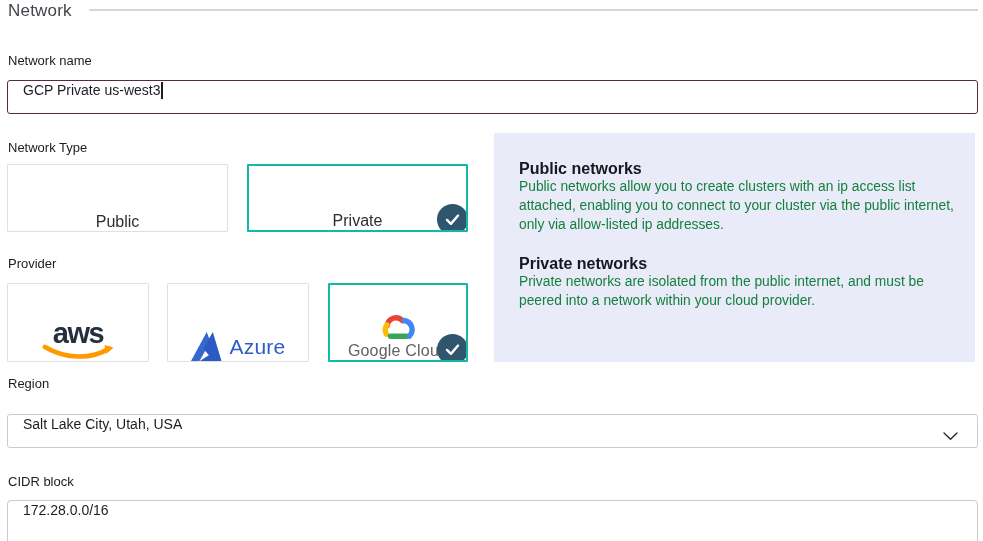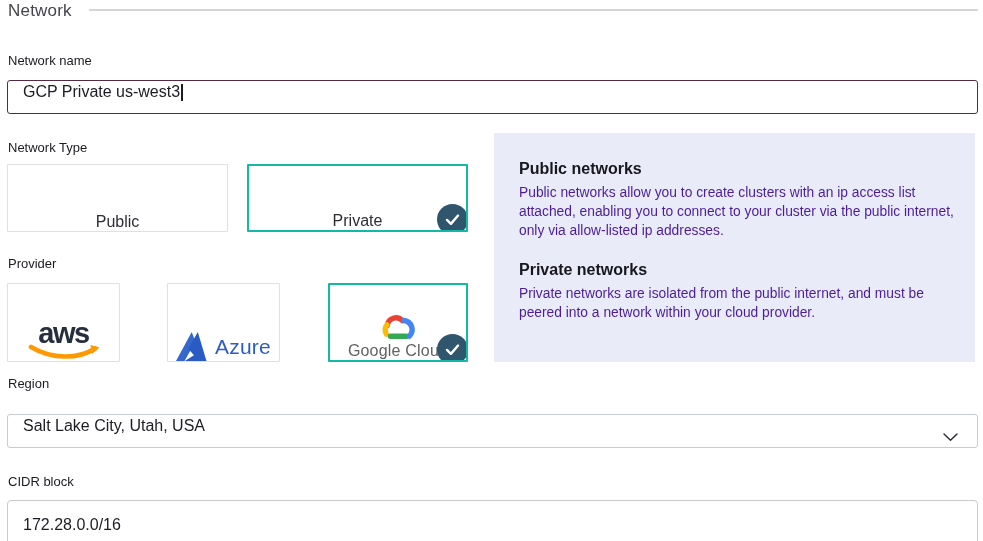--- a/index.html
+++ b/index.html
@@ -17,37 +17,37 @@
   .field-label { position:absolute; left:8px; font-size:13px; color:#1b1b22; }
   .lbl-name   { top:53px; }
   .lbl-type   { top:140px; }
   .lbl-provider { top:256px; }
   .lbl-region { top:376px; }
   .lbl-cidr   { top:474px; }
 
   
   .text-input { position:absolute; left:7px; width:971px; height:34px;
     border:1px solid #c9c9cf; border-radius:3px; background:#fff;
-    display:flex; align-items:flex-end; padding:12px 15px; font-size:16px; color:#1c1c24; }
+    display:flex; align-items:flex-start; padding:1px 15px; font-size:14px; color:#1c1c24; }
   .input-name { top:80px; border:1px solid #572b3f; }
   .input-region { top:414px; height:34px; border-color:#c6ccd2; cursor:pointer; }
   .input-cidr { top:500px; height:47px; border-radius:4px; }
   .caret { display:inline-block; width:1.5px; height:17px; background:#1c1c24;
     margin-left:1px; }
   .chevron { position:absolute; right:19px; top:13px; }
 
   
   .card { position:absolute; background:#fff; border:1px solid #dfdfe4;
     border-radius:1px; display:flex; align-items:flex-end; justify-content:center;
     cursor:pointer; overflow:hidden; }
   .card.selected { border:2px solid #14b8a6; }
   .type-card { top:164px; width:221px; height:68px; font-size:16px; color:#2e2d35; }
   .type-public { left:7px; }
   .type-private { left:247px; }
-  .prov-card { top:283px; width:113px; height:79px; }
+  .prov-card { top:283px; width:142px; height:79px; }
   .prov-aws { left:7px; }
   .prov-azure { left:167px; }
   .prov-gcp { left:328px; width:140px; }
 
   .check-badge { position:absolute; right:-2px; bottom:-5px; width:31px; height:31px;
     border-radius:50%; background:#2f566d; display:flex; align-items:center;
     justify-content:center; }
 
   
   .aws-logo { display:flex; flex-direction:column; align-items:center; }
@@ -55,21 +55,21 @@
     line-height:0.85; }
   .azure-logo { display:flex; align-items:center; gap:8px; }
   .azure-word { font-size:21px; color:#2e5cc5; letter-spacing:.2px; }
   .gcp-logo { display:flex; flex-direction:column; align-items:center; gap:2px; }
   .gcp-word { font-size:16px; color:#616161; letter-spacing:.2px; }
 
   
   .info-panel { position:absolute; left:494px; top:133px; width:481px; height:229px;
     background:#e9ebf8; padding:27px 20px 0 25px; }
   .info-heading { font-size:16px; font-weight:700; color:#17171d; }
-  .info-body { font-size:13.8px; line-height:1.36; color:#4c1d95; margin-top:6px; }
+  .info-body { font-size:13.8px; line-height:1.36; color:#15803d; margin-top:0; }
   .info-block + .info-block { margin-top:21px; }
 </style>
 </head>
 <body>
 
 <div class="section-title">Network</div>
 <div class="section-divider"></div>
 
 <div class="field-label lbl-name">Network name</div>
 <div class="text-input input-name">

